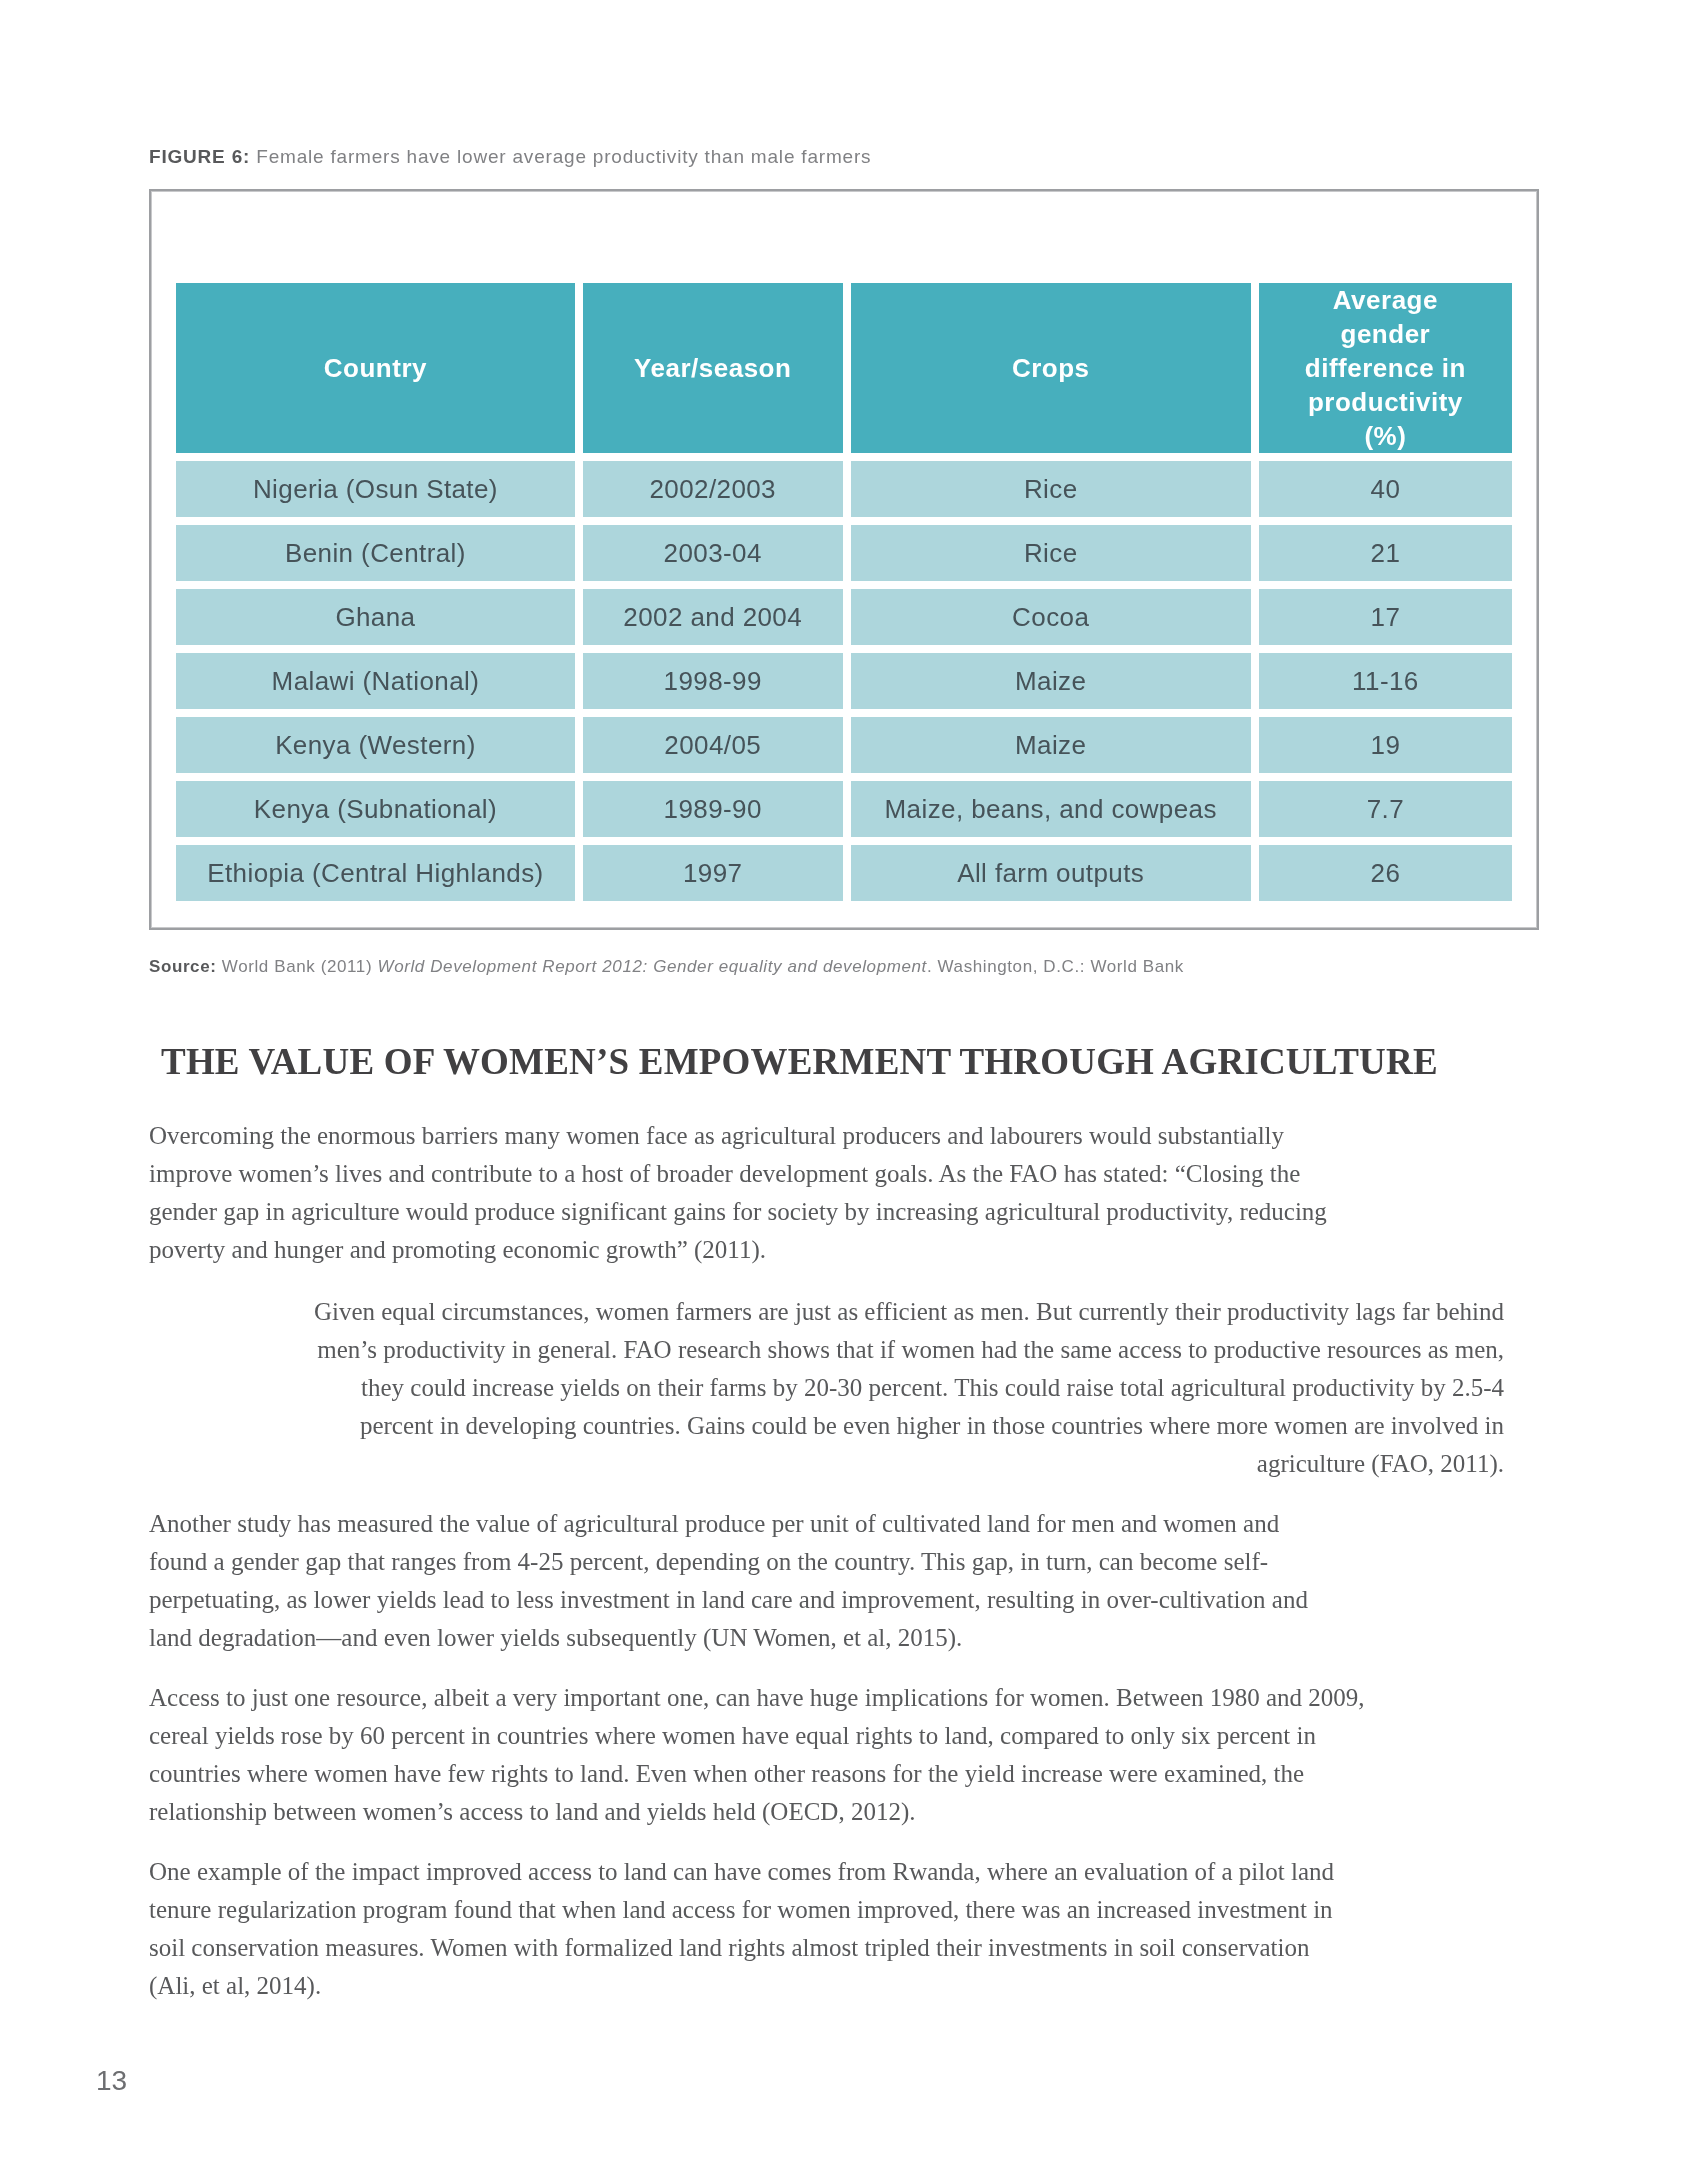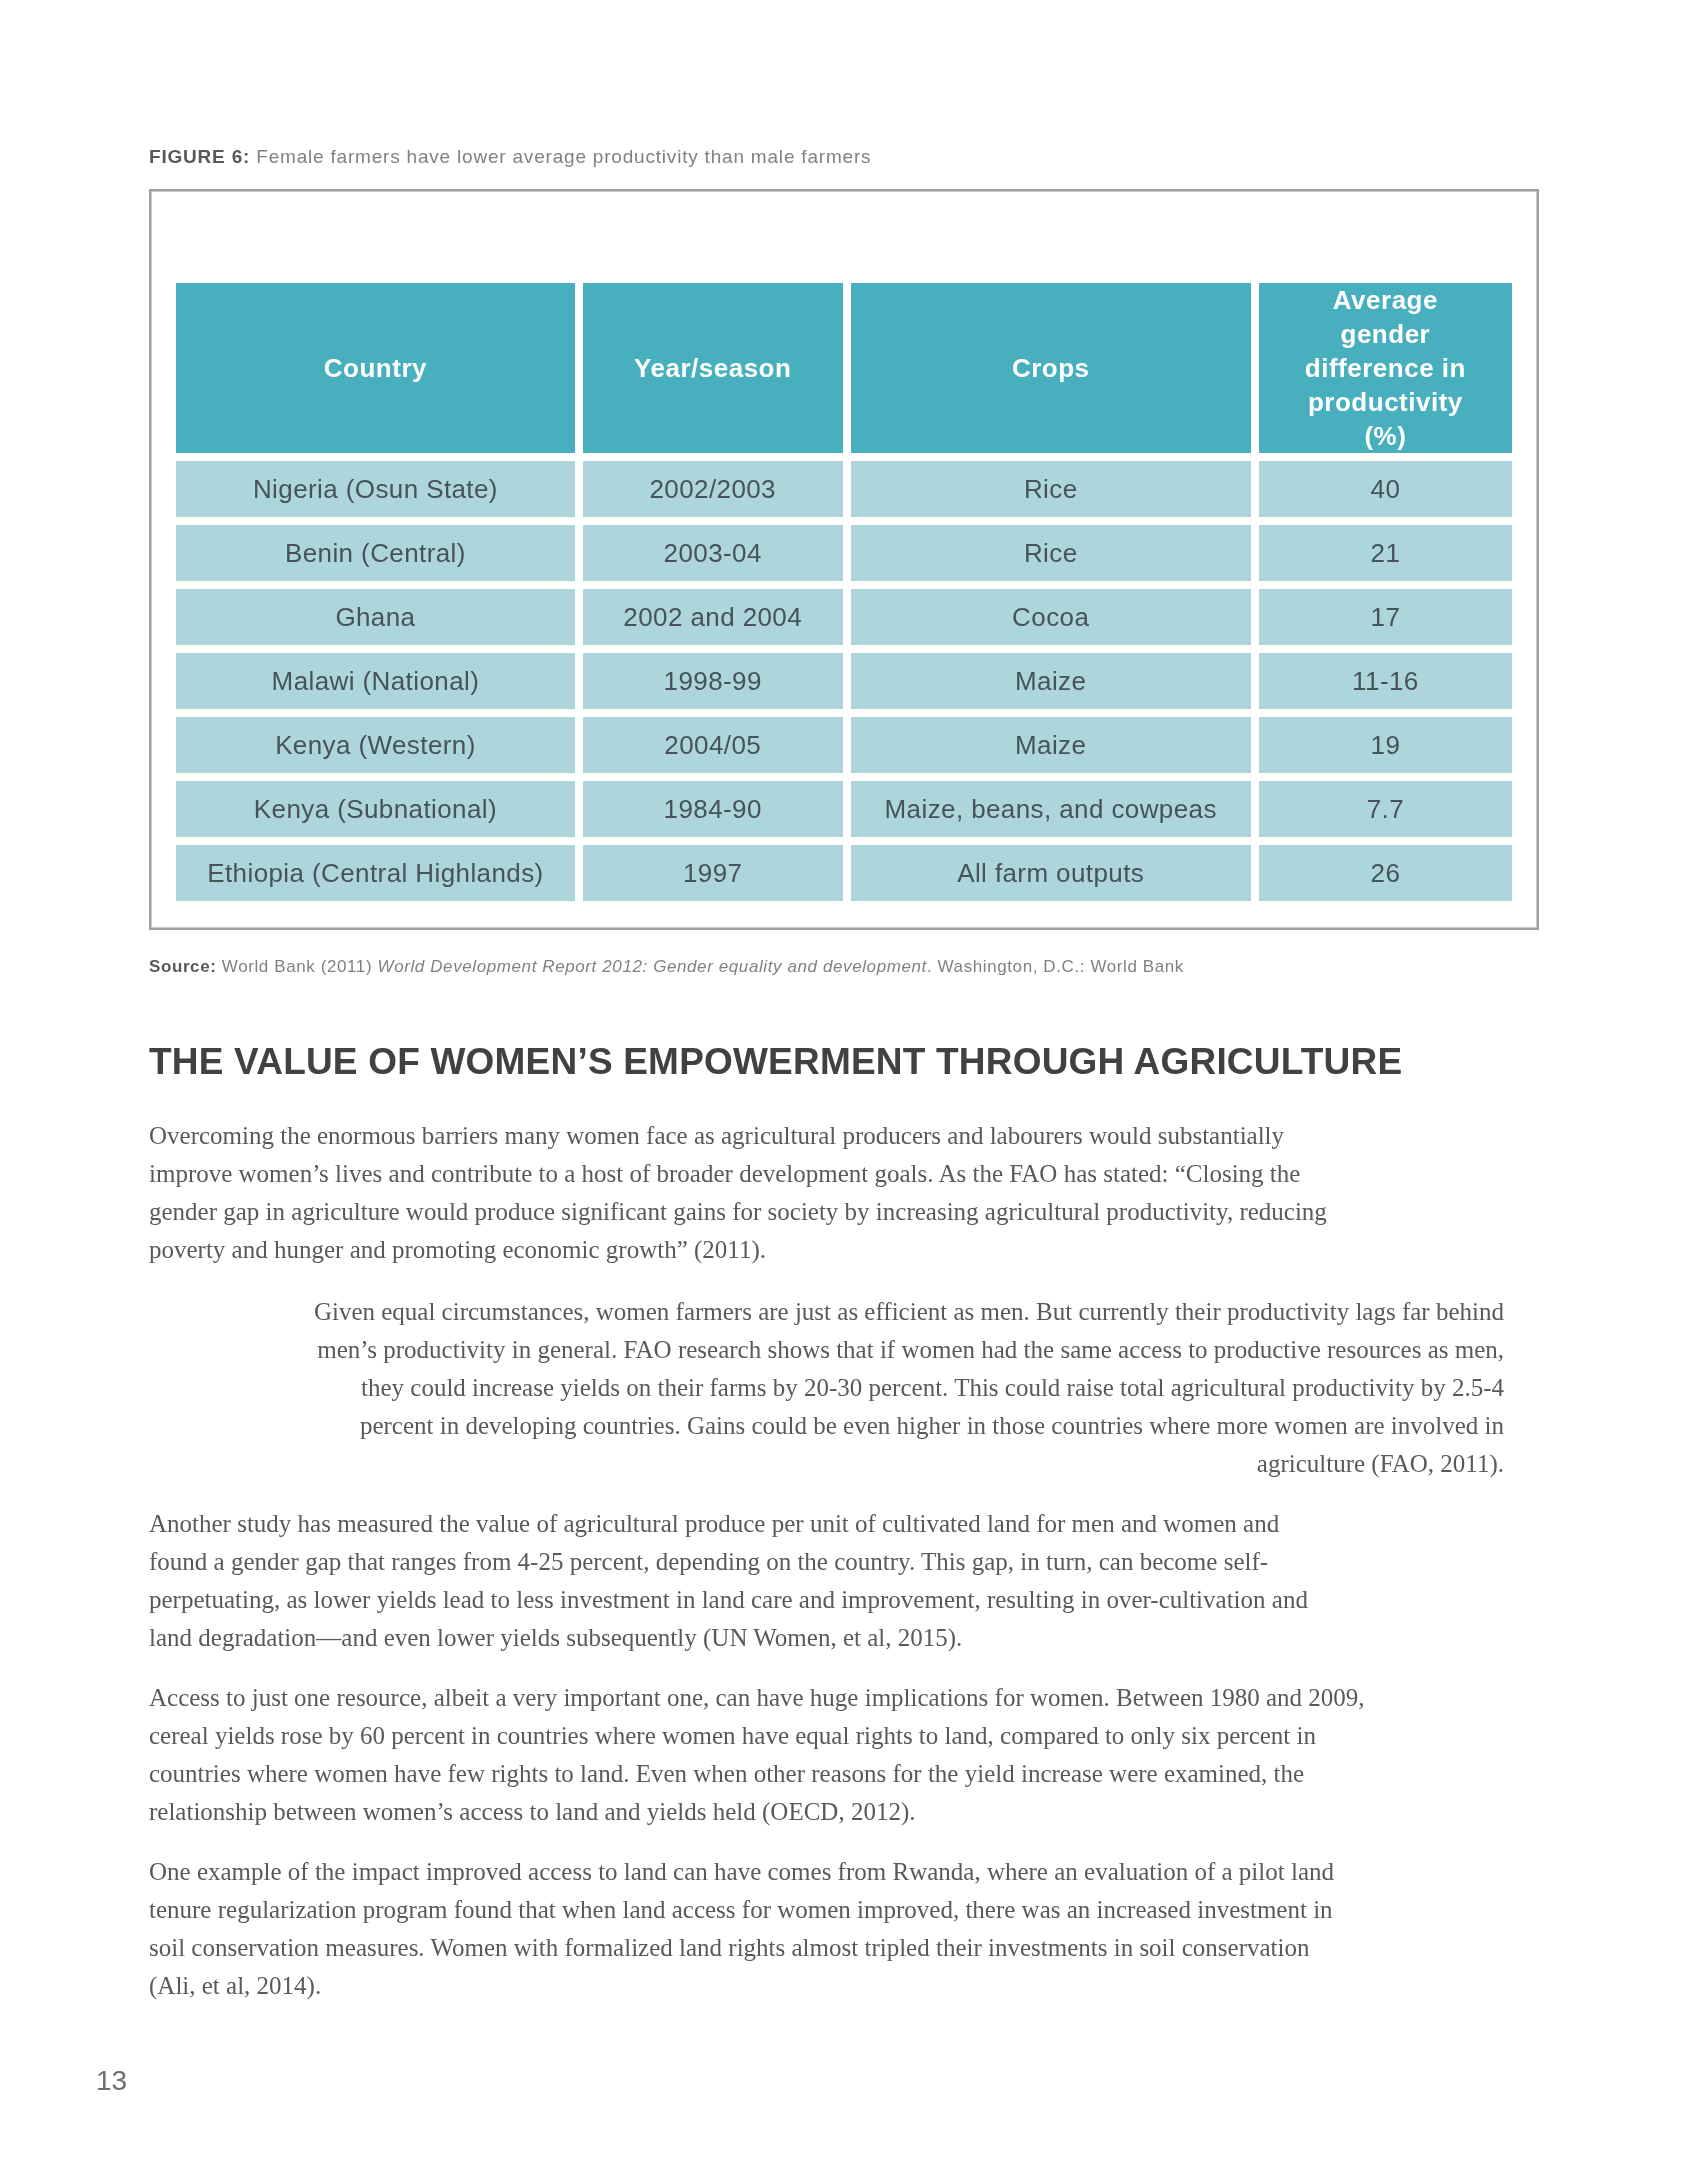--- a/index.html
+++ b/index.html
@@ -76,26 +76,27 @@
   .source {
     margin: 26px 0 0 0;
     font-size: 17px;
     line-height: 22px;
     letter-spacing: 0.6px;
     color: #808184;
   }
   .source .src-label { font-weight: bold; color: #58595b; }
   .source .src-italic { font-style: italic; }
   h1.main-heading {
-    margin: 61px 0 0 0;
+    margin: 61px 0 0 12px;
     font-size: 37px;
     line-height: 46px;
     font-weight: bold;
     letter-spacing: 0.2px;
     color: #414042;
+    font-family: Liberation Serif, serif;
   }
   p.body-para {
     margin: 22px 0 0 0;
     font-family: "Liberation Serif", serif;
     font-size: 25px;
     line-height: 38px;
     color: #58595b;
     white-space: pre-line;
   }
   p.body-para.first { margin-top: 32px; }
@@ -165,21 +166,21 @@
             <td>11-16</td>
           </tr>
           <tr>
             <td>Kenya (Western)</td>
             <td>2004/05</td>
             <td>Maize</td>
             <td>19</td>
           </tr>
           <tr>
             <td>Kenya (Subnational)</td>
-            <td>1984-90</td>
+            <td>1989-90</td>
             <td>Maize, beans, and cowpeas</td>
             <td>7.7</td>
           </tr>
           <tr>
             <td>Ethiopia (Central Highlands)</td>
             <td>1997</td>
             <td>All farm outputs</td>
             <td>26</td>
           </tr>
         </tbody>

